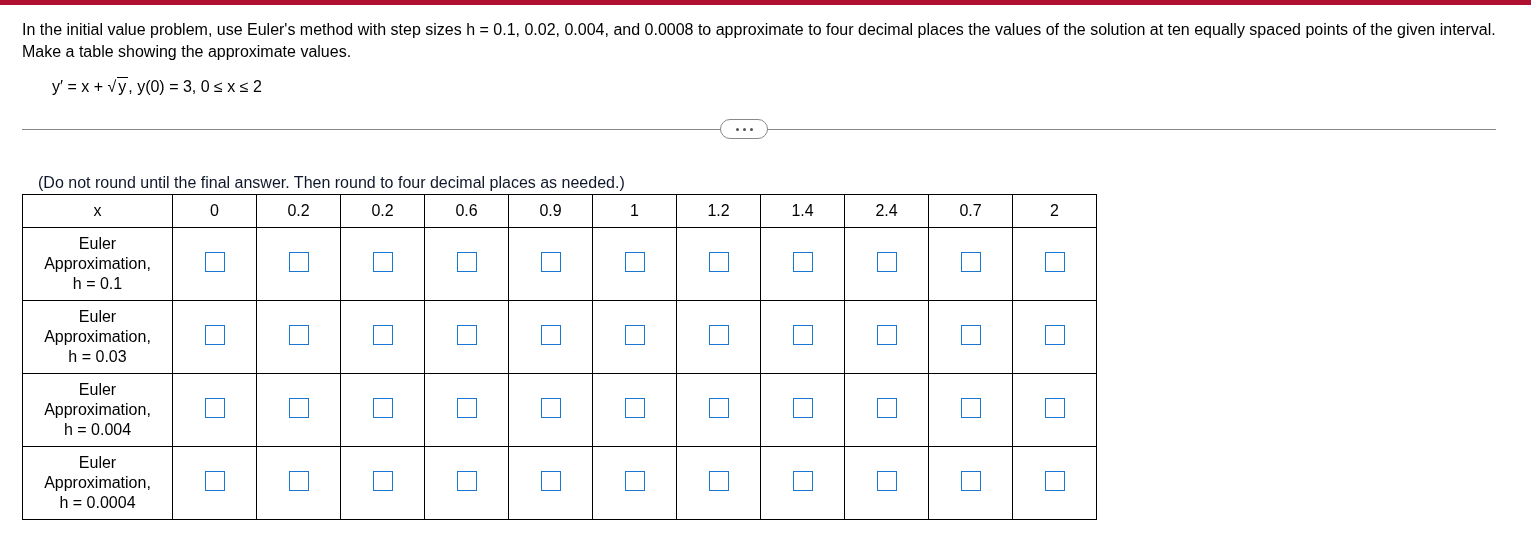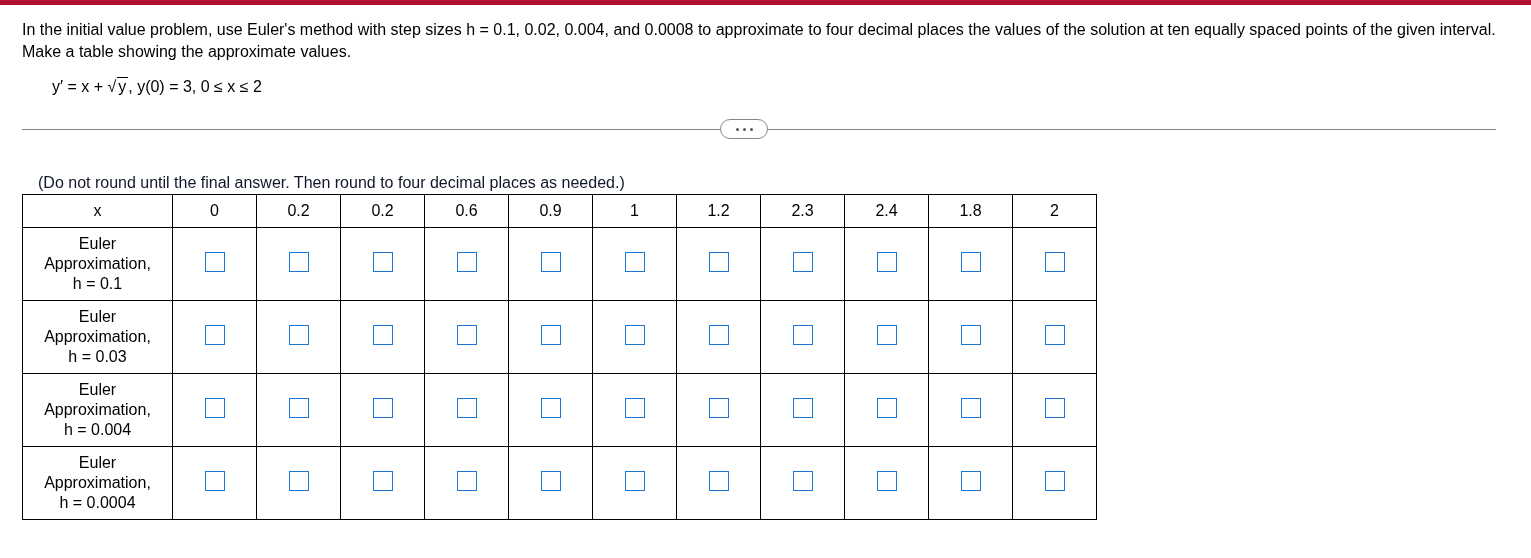--- a/index.html
+++ b/index.html
@@ -133,23 +133,23 @@
     <thead>
       <tr>
         <th class="rowlabel">x</th>
         <th class="valhead">0</th>
         <th class="valhead">0.2</th>
         <th class="valhead">0.2</th>
         <th class="valhead">0.6</th>
         <th class="valhead">0.9</th>
         <th class="valhead">1</th>
         <th class="valhead">1.2</th>
-        <th class="valhead">2.3</th>
+        <th class="valhead">1.4</th>
         <th class="valhead">2.4</th>
-        <th class="valhead">1.8</th>
+        <th class="valhead">0.7</th>
         <th class="valhead">2</th>
       </tr>
     </thead>
     <tbody>
       <tr>
         <th class="rowlabel">
           <span>Euler</span><br>
           <span>Approximation,</span><br>
           <span>h = 0.1</span>
         </th>

